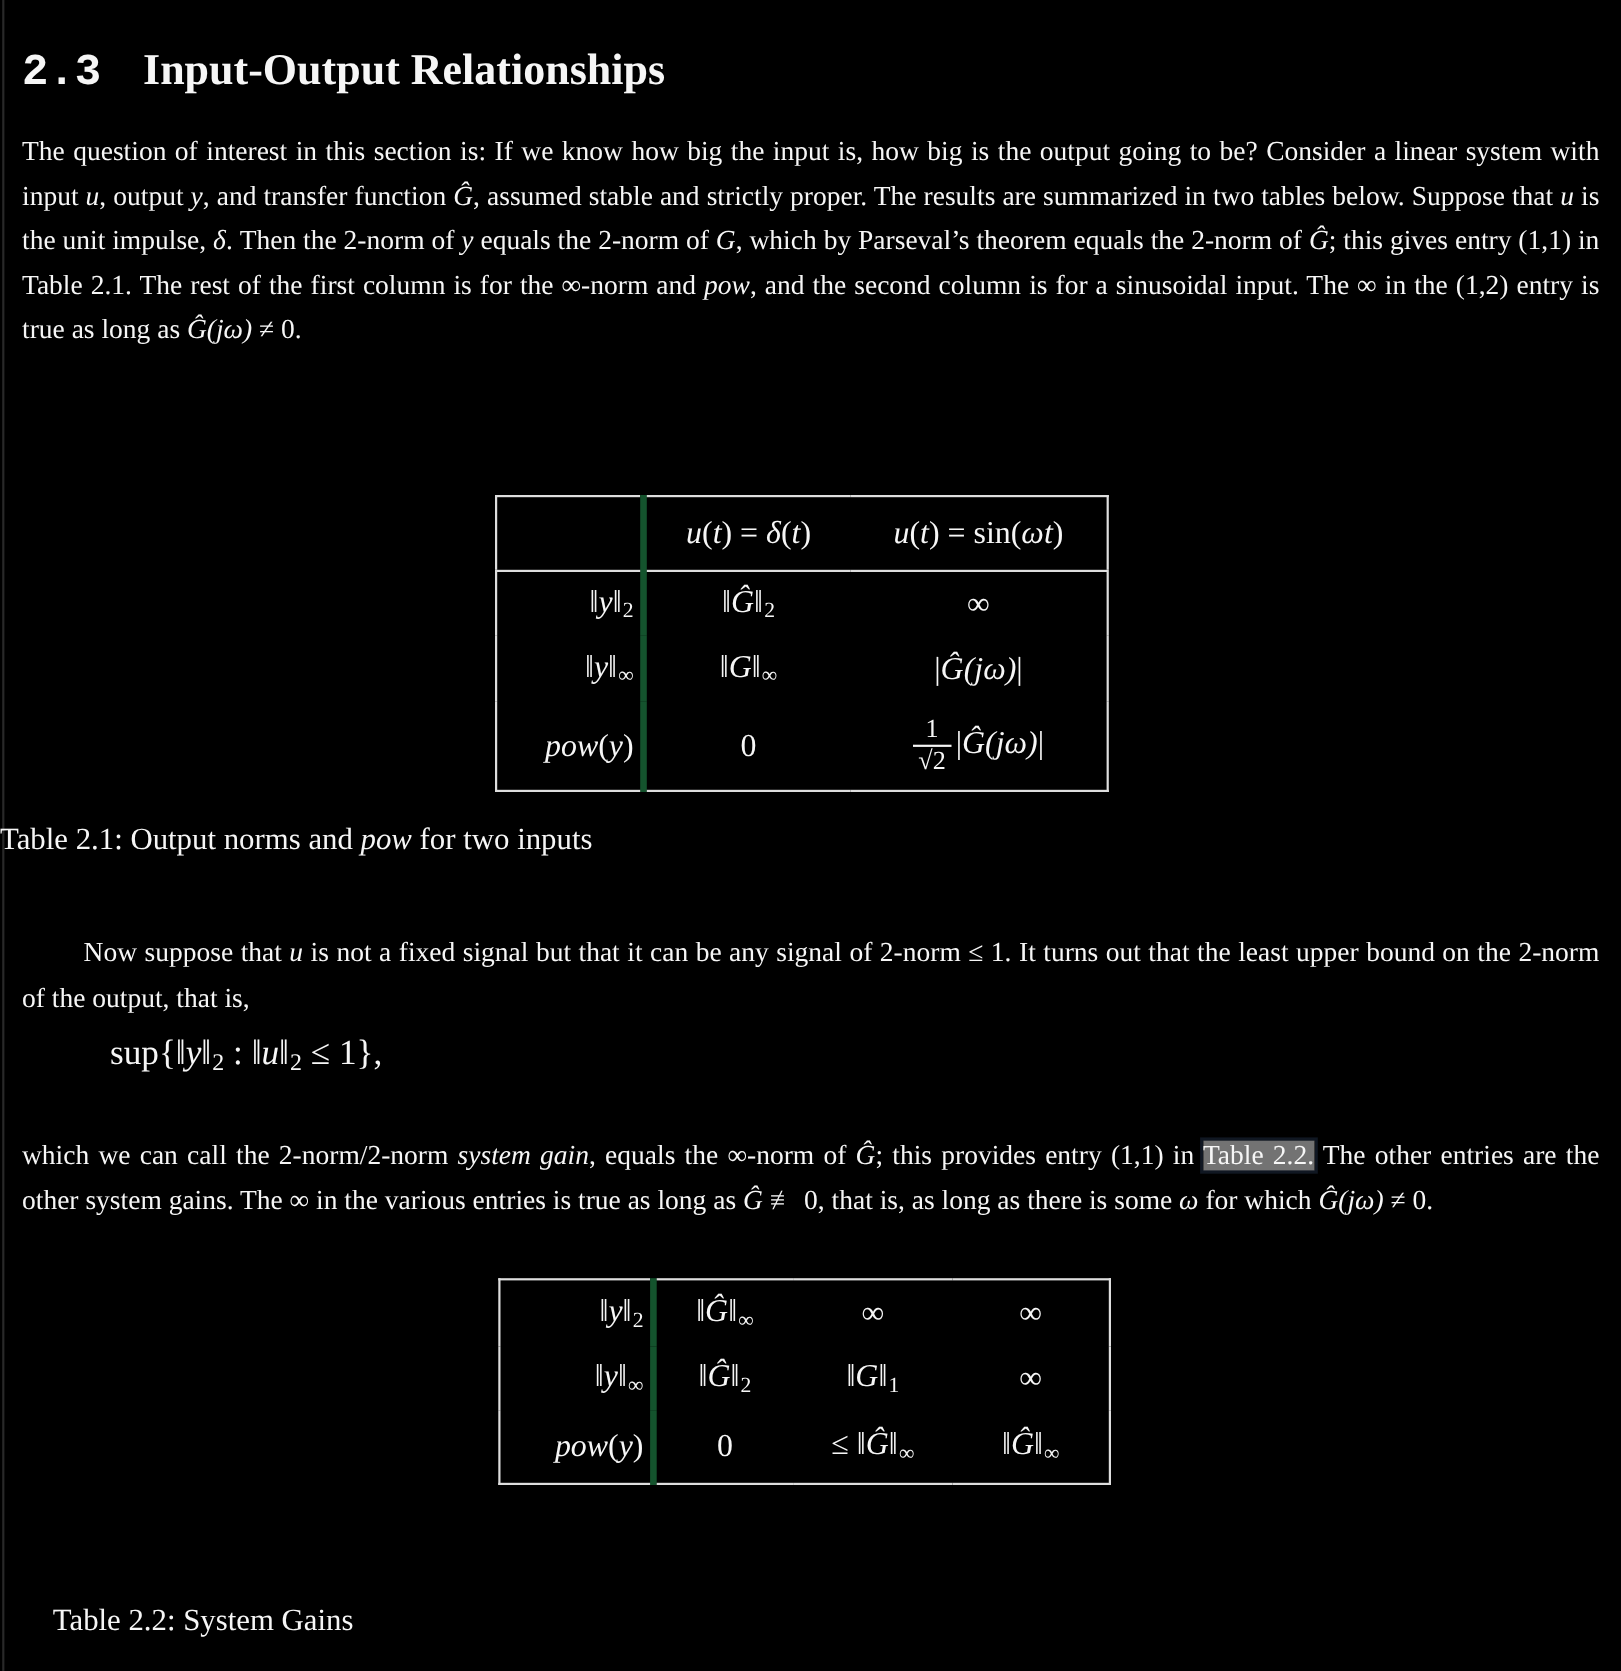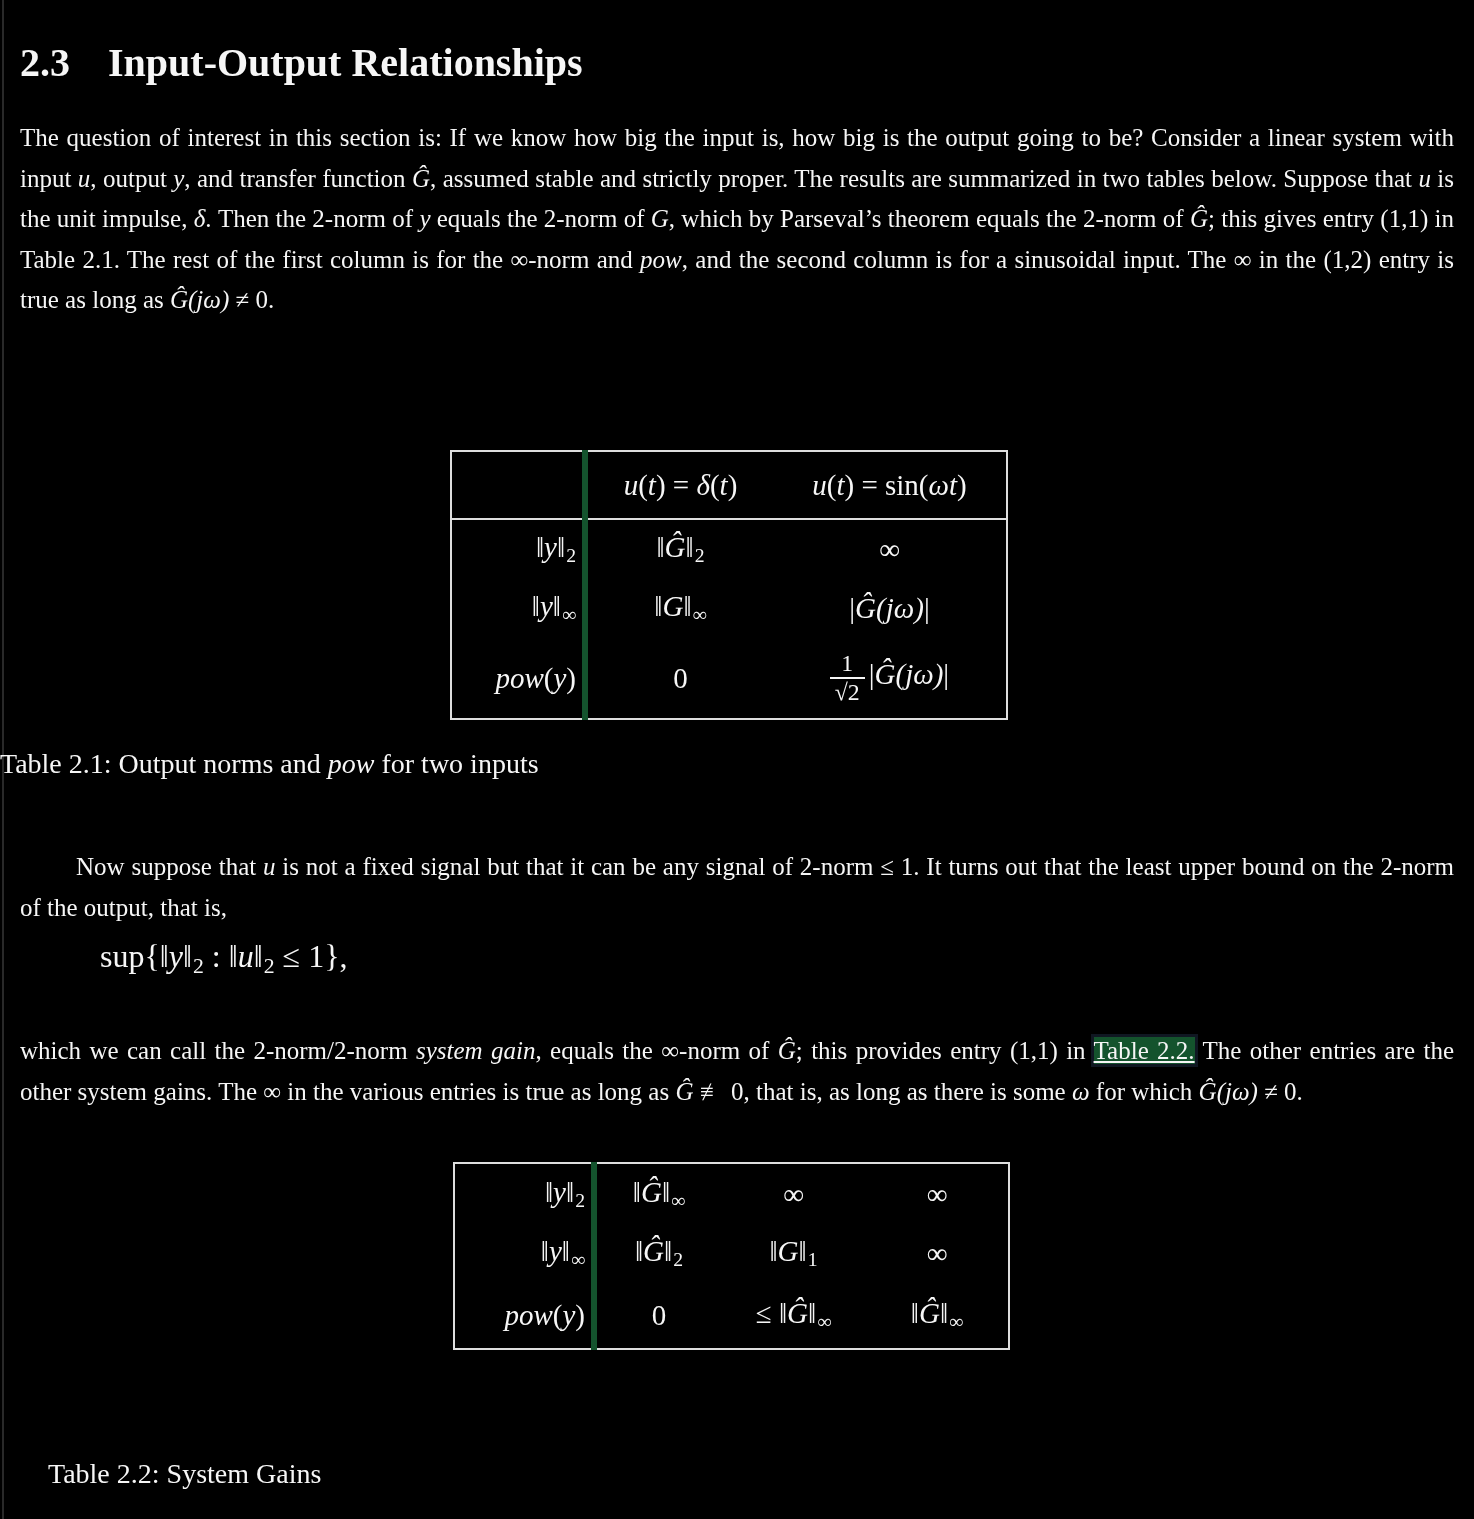--- a/index.html
+++ b/index.html
@@ -5,29 +5,29 @@
   html,body{margin:0;padding:0;}
   body{
     width:1474px;height:1519px;
     background:#000000;color:#f6f6f6;
     font-family:"Liberation Serif","DejaVu Serif",serif;
     position:relative;overflow:hidden;
   }
   .abs{position:absolute;}
   .edge-line{left:2px;top:0;width:2px;height:100%;background:#4a4a4a;opacity:.55;}
   .title{left:20px;top:12px;font-size:40px;font-weight:bold;white-space:nowrap;}
-  .title .num{margin-right:38px;}
+  .title .num{margin-right:38px;font-family:Liberation Mono, monospace;}
   .para{left:20px;width:1434px;font-size:25px;line-height:40.6px;text-align:justify;}
   .p1{top:93px;}
   .p2{top:822px;text-indent:56px;}
   .p3{top:1006px;}
   .eq{left:100px;top:938px;font-size:32px;}
   .it{font-style:italic;}
   .sb{font-size:0.68em;vertical-align:-0.28em;margin-left:1px;}
-  .hl{background:#14532d;box-shadow:0 0 0 3px #101722;text-decoration:underline;}
+  .hl{background:#737373;box-shadow:0 0 0 3px #101722;}
   .caption{left:0;width:100%;text-align:left;font-size:28px;}
   .cap1{top:748px;}
   .cap2{top:1458px;padding-left:48px;}
   .mtable{border-collapse:collapse;color:#f6f6f6;}
   .mtable td{
     text-align:center;vertical-align:middle;
     font-size:29px;padding:0 6px;
   }
   .mtable{border:2px solid #dedede;}
   .mtable td.lbl{border-right:6px solid #14532d;text-align:right;}

